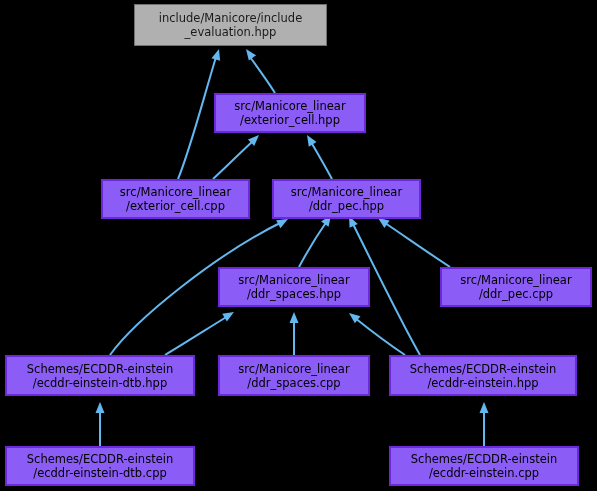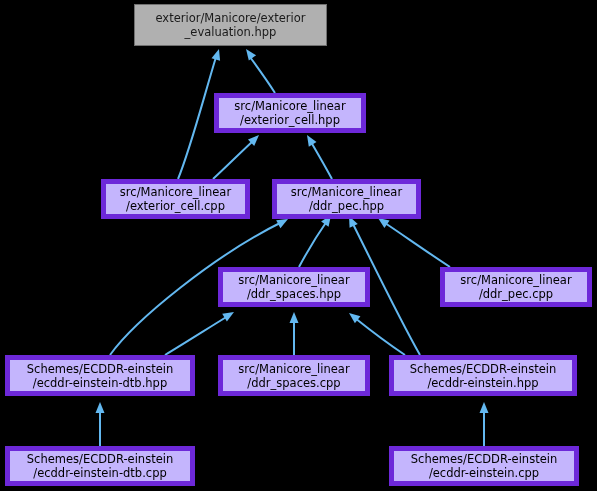--- a/index.html
+++ b/index.html
@@ -17,22 +17,22 @@
   }
   #graph-svg {
     position: absolute;
     left: 0; top: 0;
     width: 597px;
     height: 491px;
   }
   .node {
     position: absolute;
     box-sizing: border-box;
-    border: 5px solid #6d28d9;
-    background: #c4b5fd;
+    border: 2px solid #6d28d9;
+    background: #8b5cf6;
     color: #000000;
     display: flex;
     align-items: center;
     justify-content: center;
     text-align: center;
     font-size: 11.5px;
     line-height: 14px;
     letter-spacing: 0px;
     white-space: pre-line;
     z-index: 2;
@@ -74,21 +74,21 @@
       <path d="M 294,355 L 294,320" fill="none" stroke="#63b8f0" stroke-width="2"></path>
       <polygon points="0,0 -11,4.5 -11,-4.5" fill="#63b8f0" transform="translate(294,312) rotate(-90)"></polygon>
       <path d="M 405,355 C 390,345 370,330 355,318" fill="none" stroke="#63b8f0" stroke-width="2"></path>
       <polygon points="0,0 -11,4.5 -11,-4.5" fill="#63b8f0" transform="translate(349,313) rotate(-142)"></polygon>
       <path d="M 100,446 L 100,410" fill="none" stroke="#63b8f0" stroke-width="2"></path>
       <polygon points="0,0 -11,4.5 -11,-4.5" fill="#63b8f0" transform="translate(100,402) rotate(-90)"></polygon>
       <path d="M 484,446 L 484,410" fill="none" stroke="#63b8f0" stroke-width="2"></path>
       <polygon points="0,0 -11,4.5 -11,-4.5" fill="#63b8f0" transform="translate(484,402) rotate(-90)"></polygon>
     </svg>
   <div id="nodes-layer">
-      <div class="node root" style="left: 134px; top: 4px; width: 193px; height: 42px;"><span class="node-label">exterior/Manicore/exterior
+      <div class="node root" style="left: 134px; top: 4px; width: 193px; height: 42px;"><span class="node-label">include/Manicore/include
 _evaluation.hpp</span></div>
       <div class="node" style="left: 214px; top: 93px; width: 152px; height: 40px;"><span class="node-label">src/Manicore_linear
 /exterior_cell.hpp</span></div>
       <div class="node" style="left: 101px; top: 179px; width: 149px; height: 40px;"><span class="node-label">src/Manicore_linear
 /exterior_cell.cpp</span></div>
       <div class="node" style="left: 272px; top: 179px; width: 149px; height: 40px;"><span class="node-label">src/Manicore_linear
 /ddr_pec.hpp</span></div>
       <div class="node" style="left: 218px; top: 267px; width: 152px; height: 40px;"><span class="node-label">src/Manicore_linear
 /ddr_spaces.hpp</span></div>
       <div class="node" style="left: 440px; top: 267px; width: 152px; height: 40px;"><span class="node-label">src/Manicore_linear

